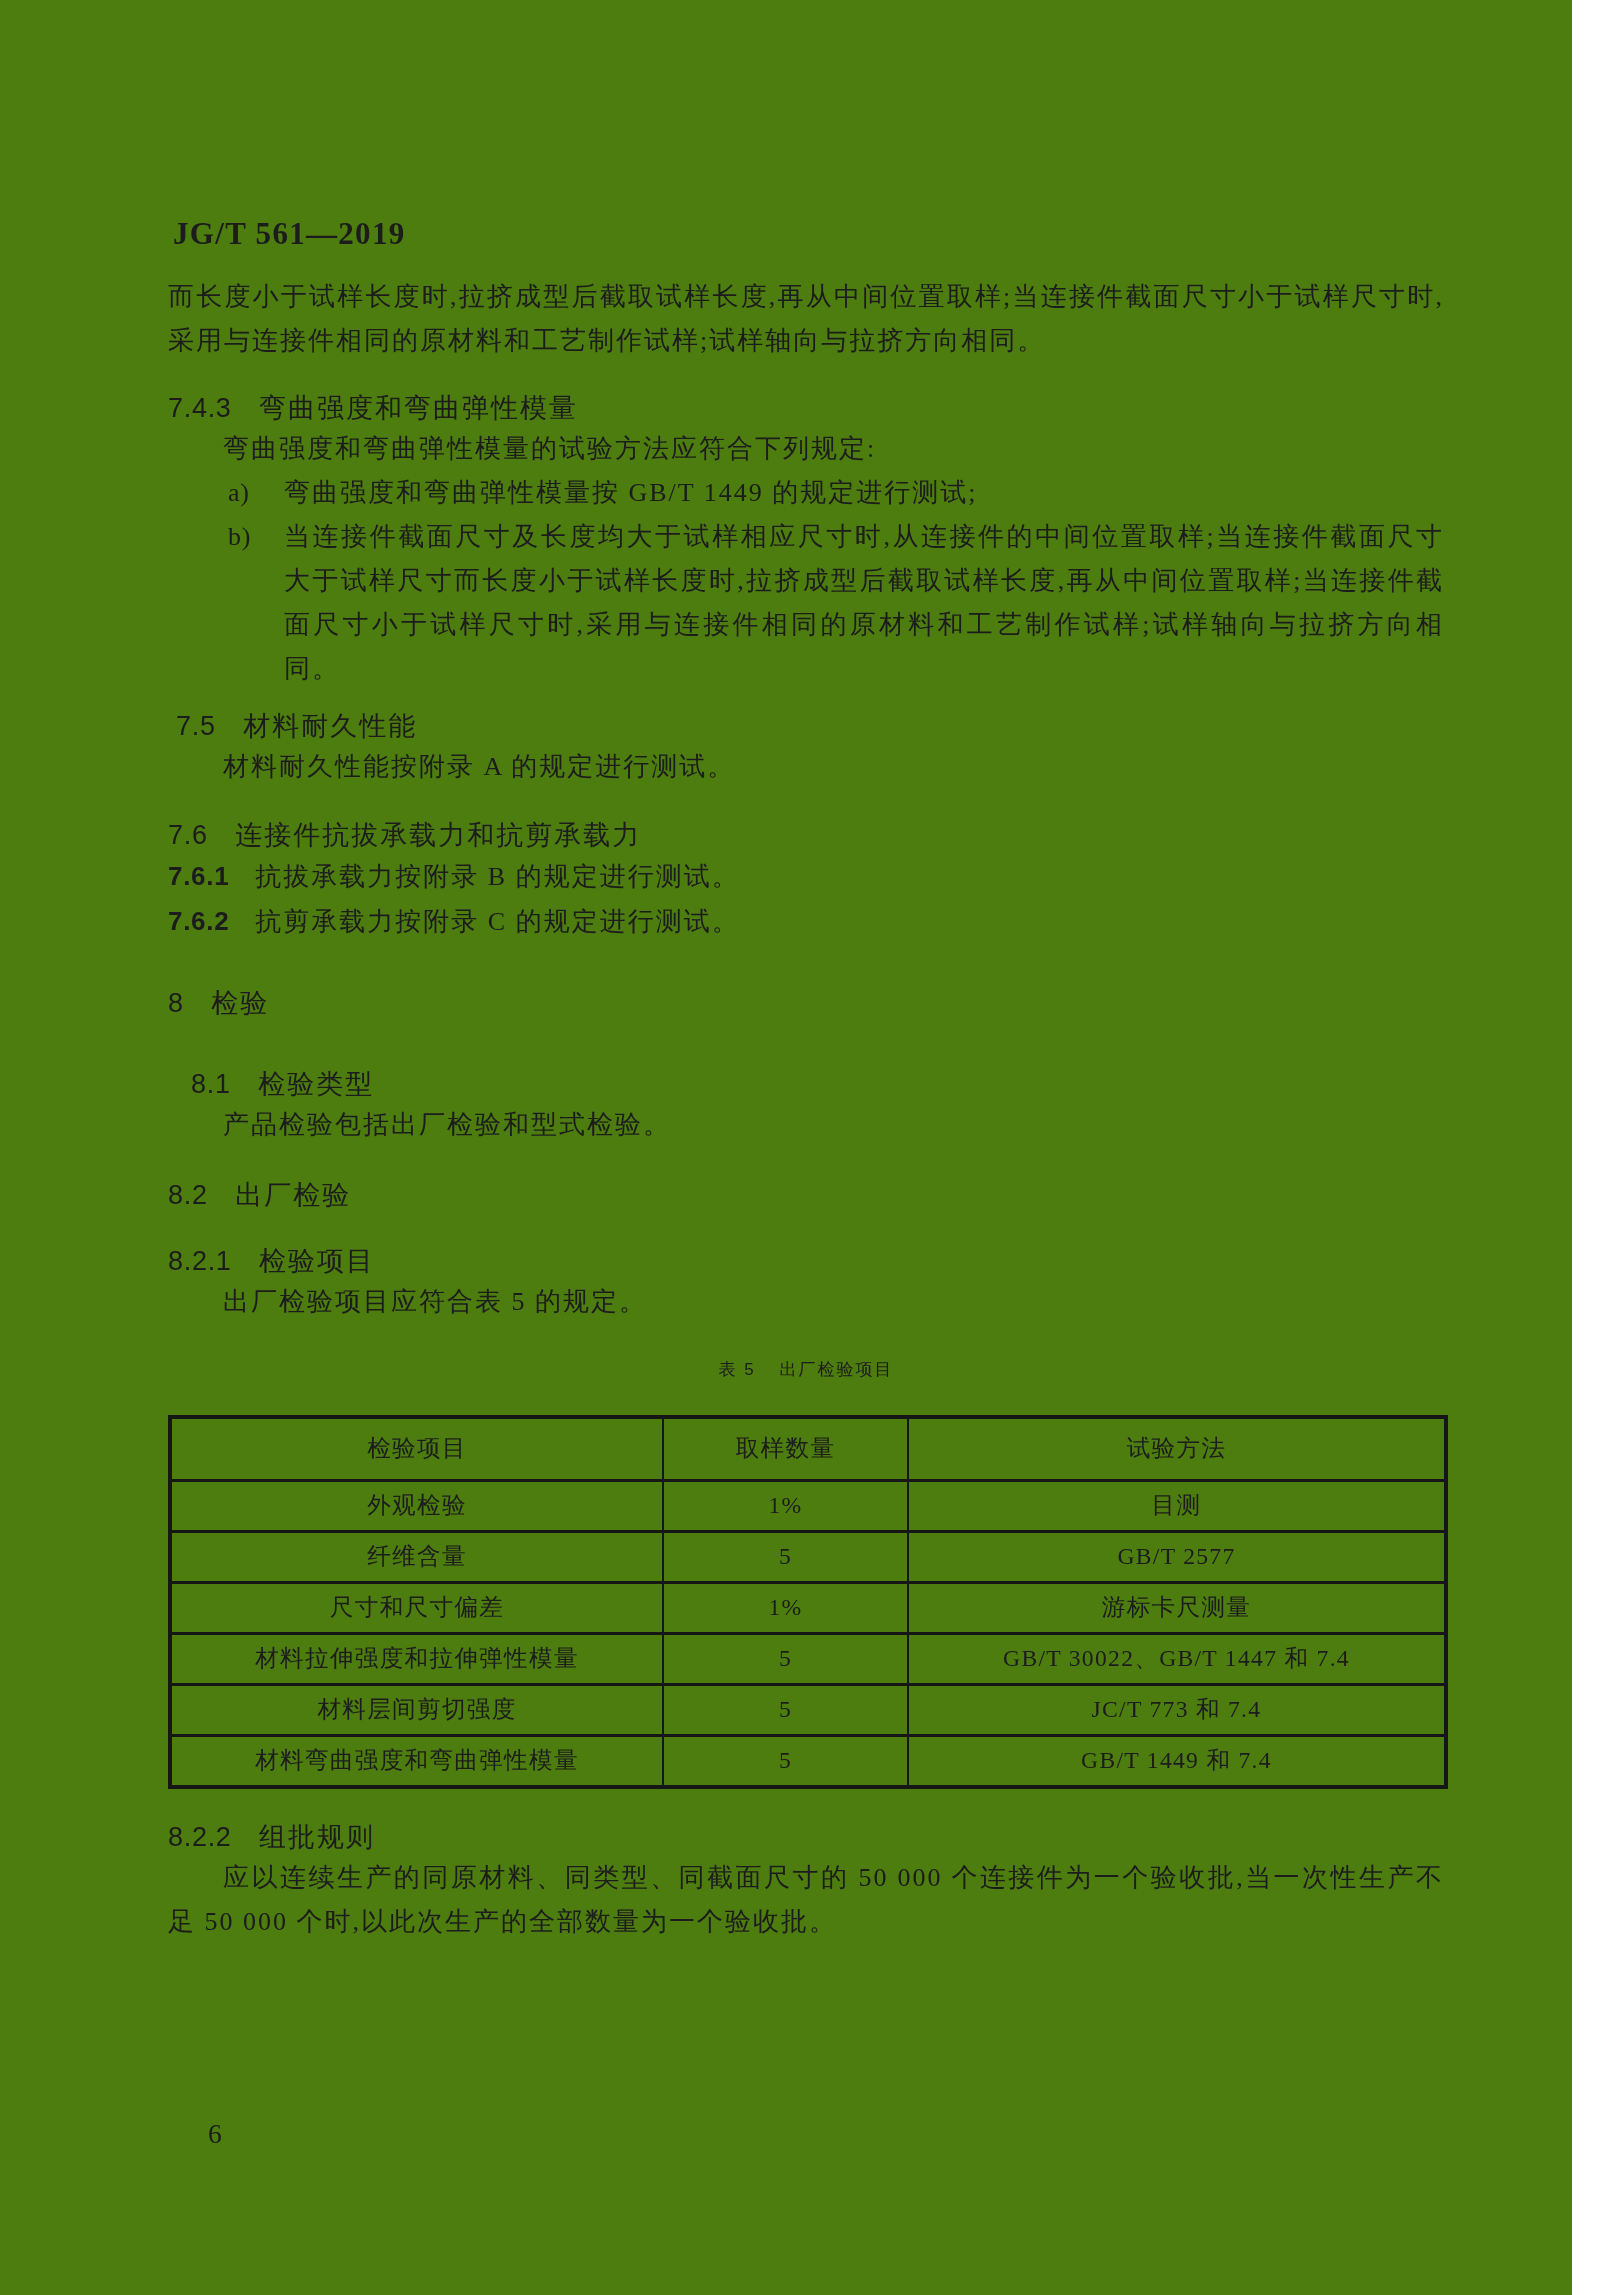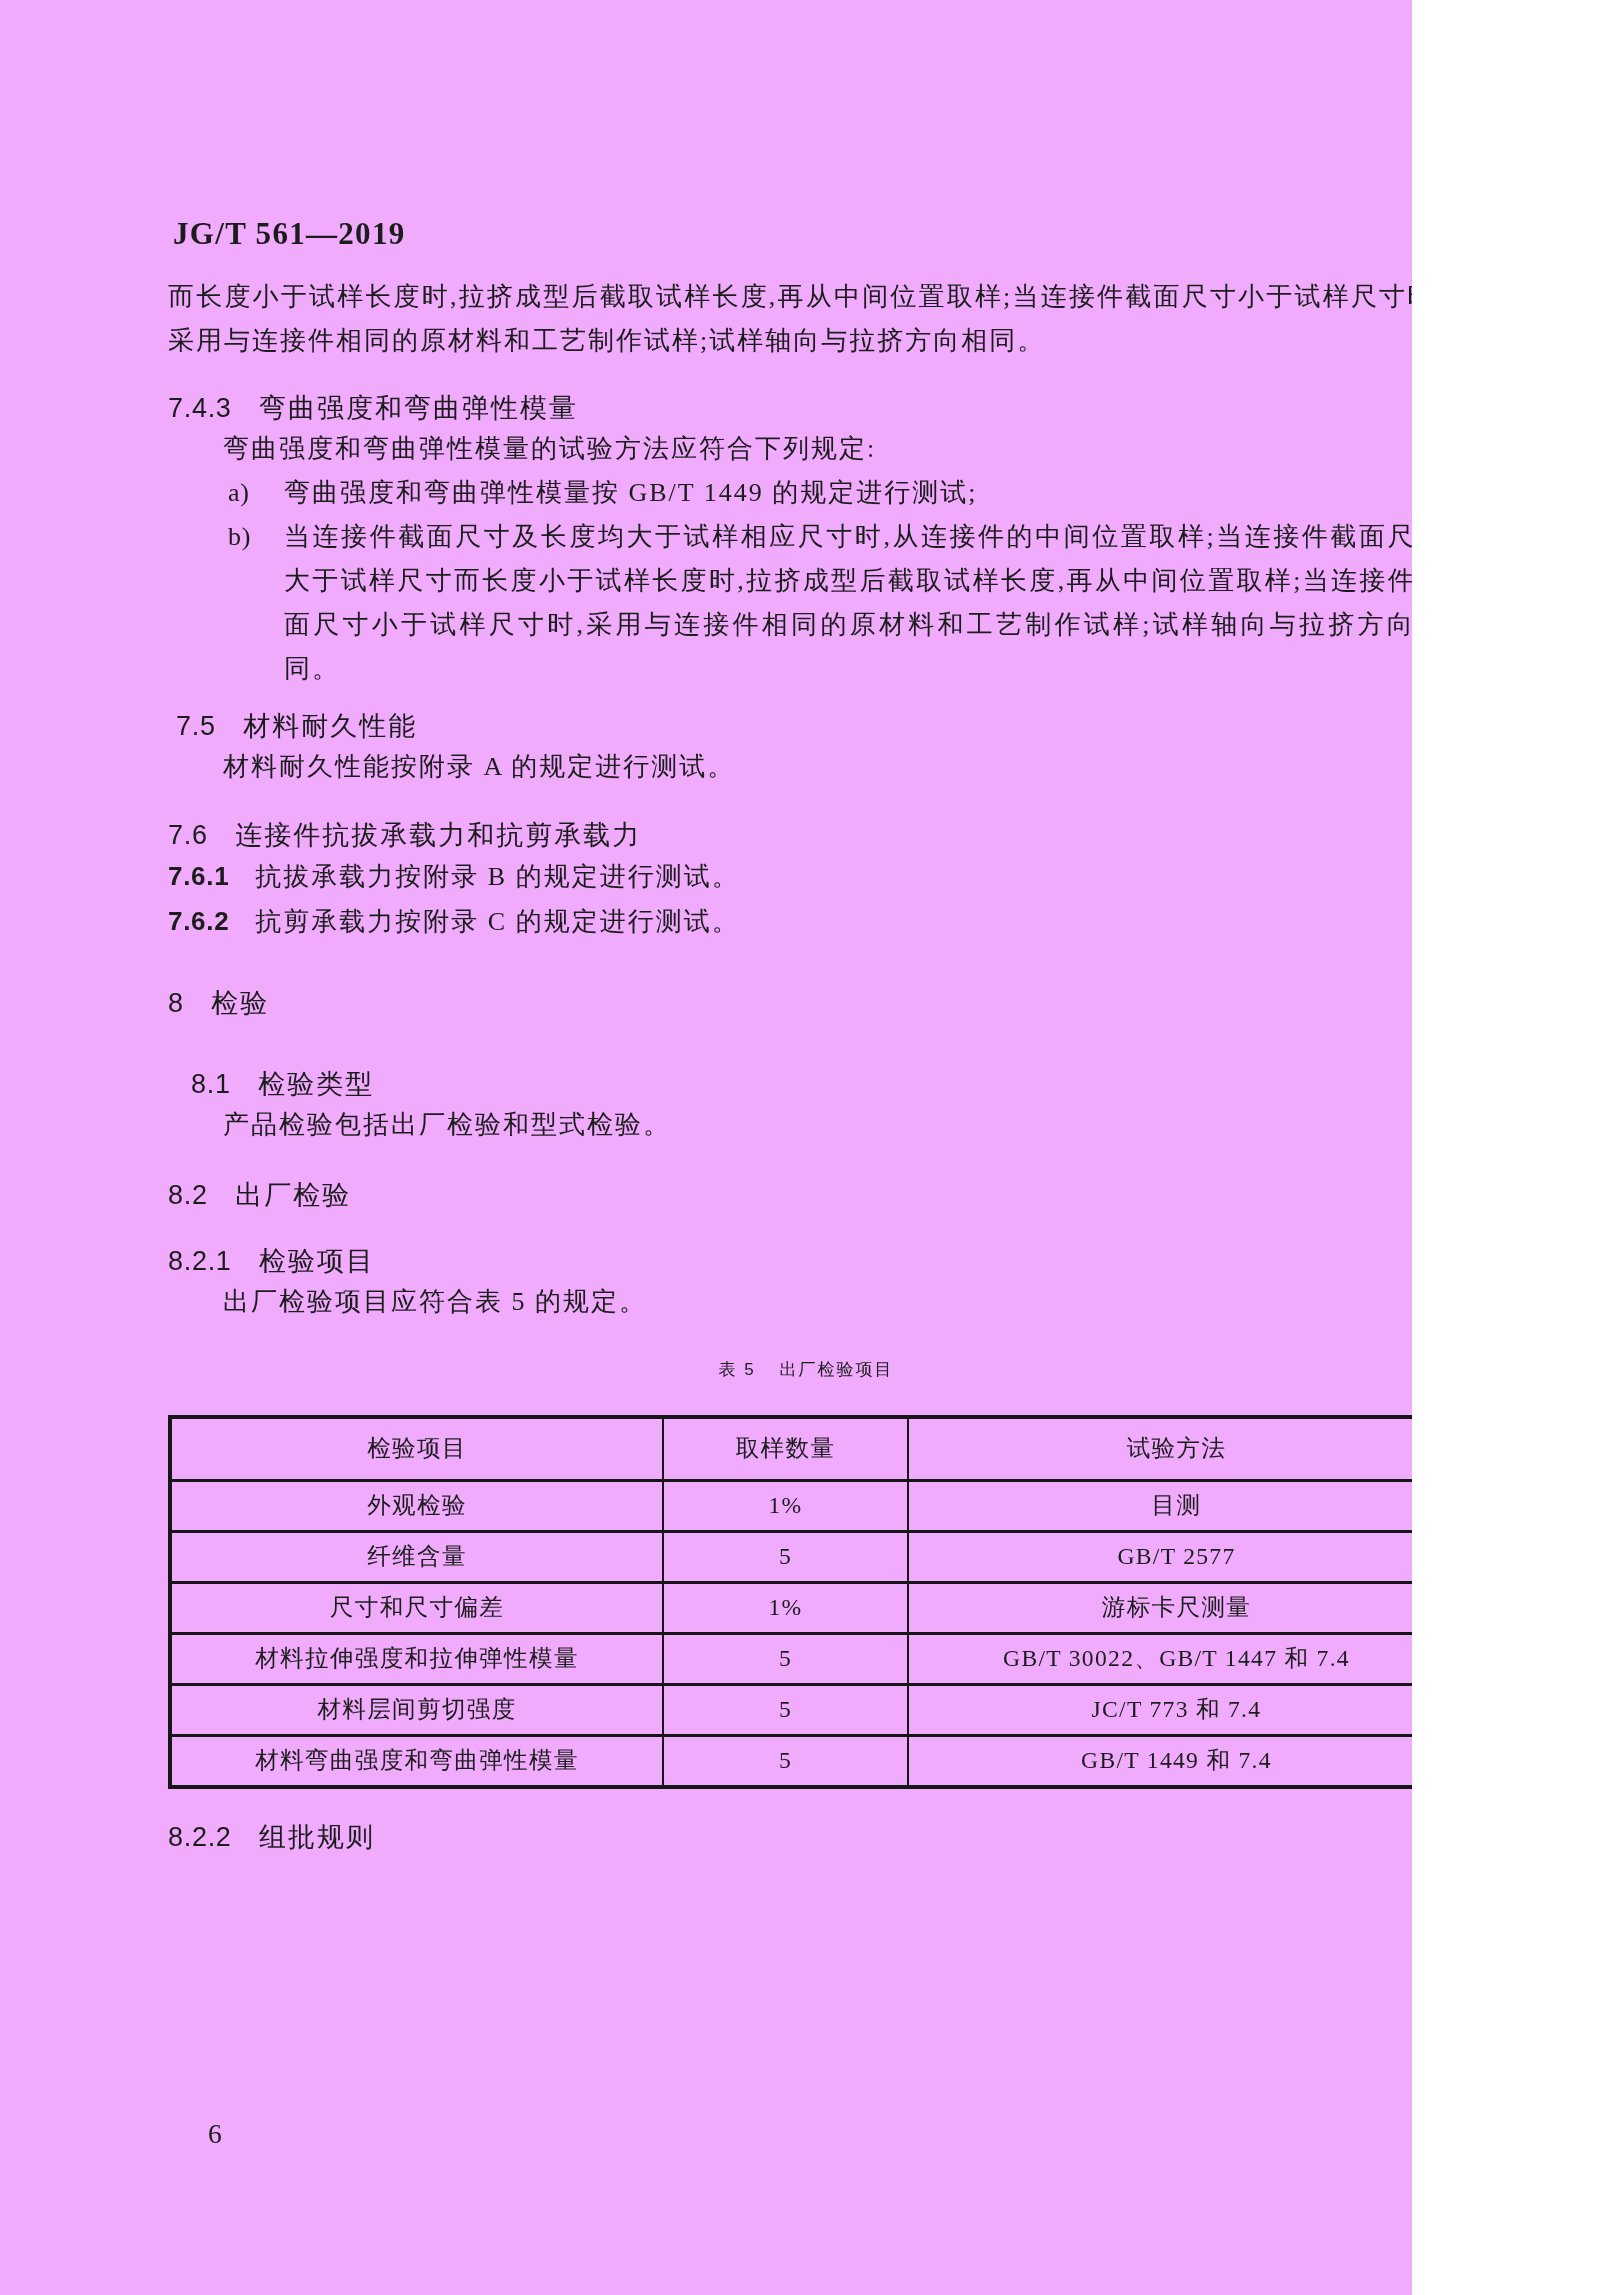--- a/index.html
+++ b/index.html
@@ -1,20 +1,20 @@
 <!DOCTYPE html>
 <html lang="zh" style="font-size:10.5px"><head>
 <meta charset="utf-8">
 <title>JG/T 561—2019 — p.6</title>
 <style>
   html,body { margin:0; padding:0; background:#ffffff; }
   .page {
     position:relative;
-    width:1412px; height:2295px;
-    background:#f0abfc;
+    width:1572px; height:2295px;
+    background:#4d7c0f;
     color:#1c1c1c;
     overflow:hidden;
   }
   
   .doc-header {
     position:absolute; left:173px; top:216px;
     font-family:"Liberation Serif","DejaVu Serif",serif;
     font-weight:700; font-size:31px; letter-spacing:1.3px;
     white-space:nowrap;
   }
@@ -211,19 +211,20 @@
           <td>5</td>
           <td>GB/T 1449 和 7.4</td>
         </tr>
       </tbody>
     </table>
 
     <div class="h-clause m-h822">
       <span class="num">8.2.2</span><span>组批规则</span>
     </div>
 
+    <p class="txt p-indent m-p822">应以连续生产的同原材料、同类型、同截面尺寸的 50 000 个连接件为一个验收批,当一次性生产不足 50 000 个时,以此次生产的全部数量为一个验收批。</p>
 
   </div>
 
   <div class="page-number">6</div>
 
 </div>
 
 
 </body></html>

